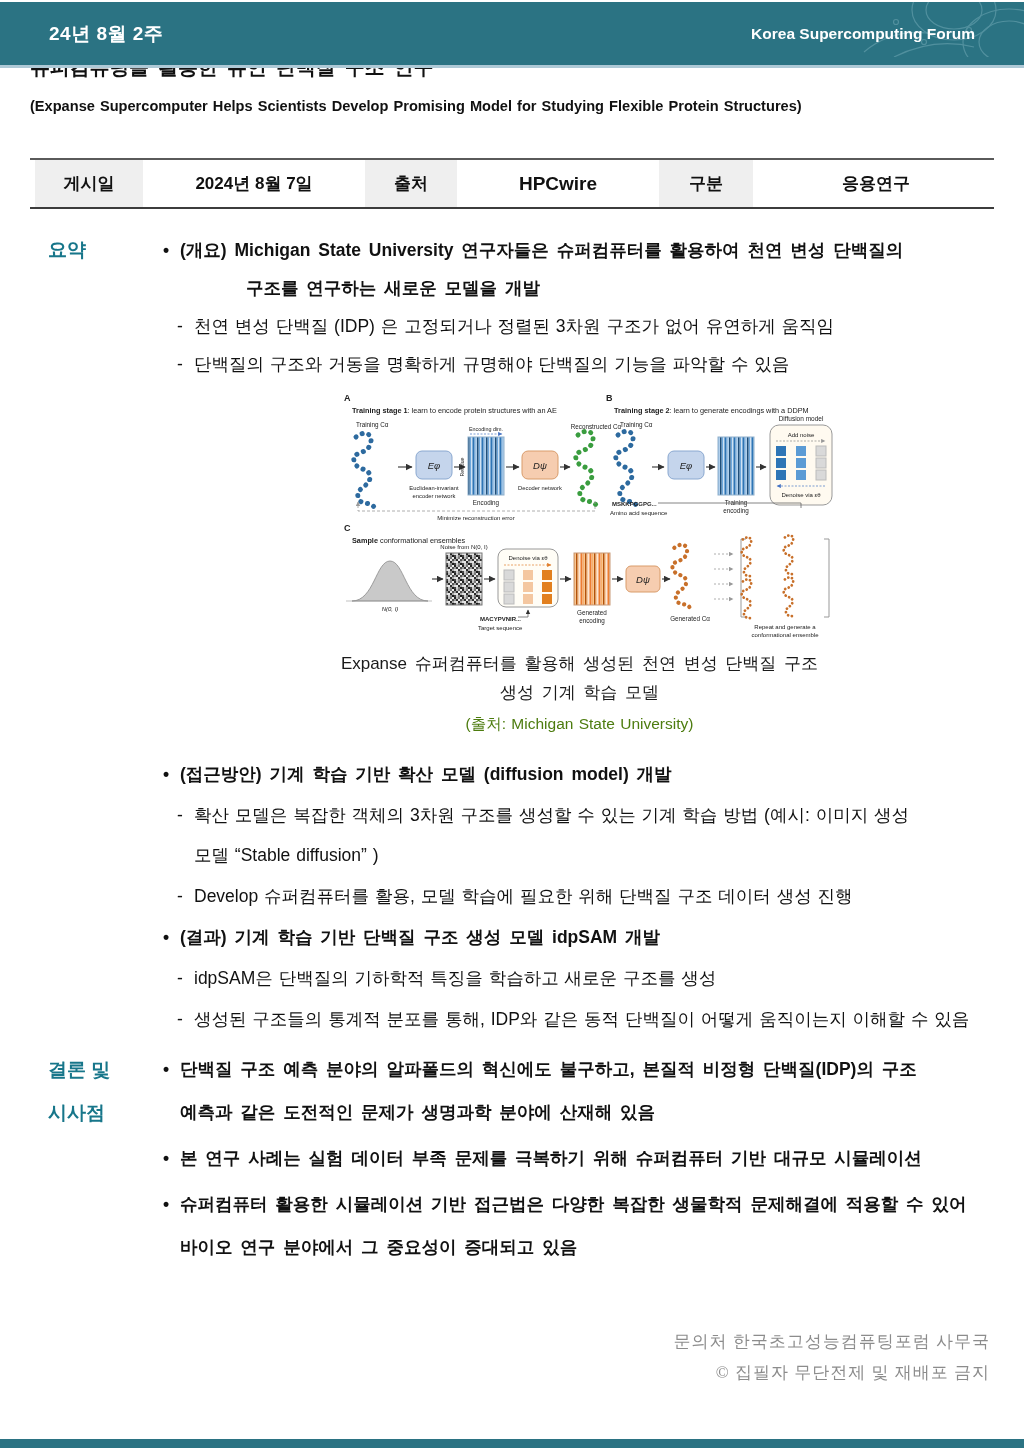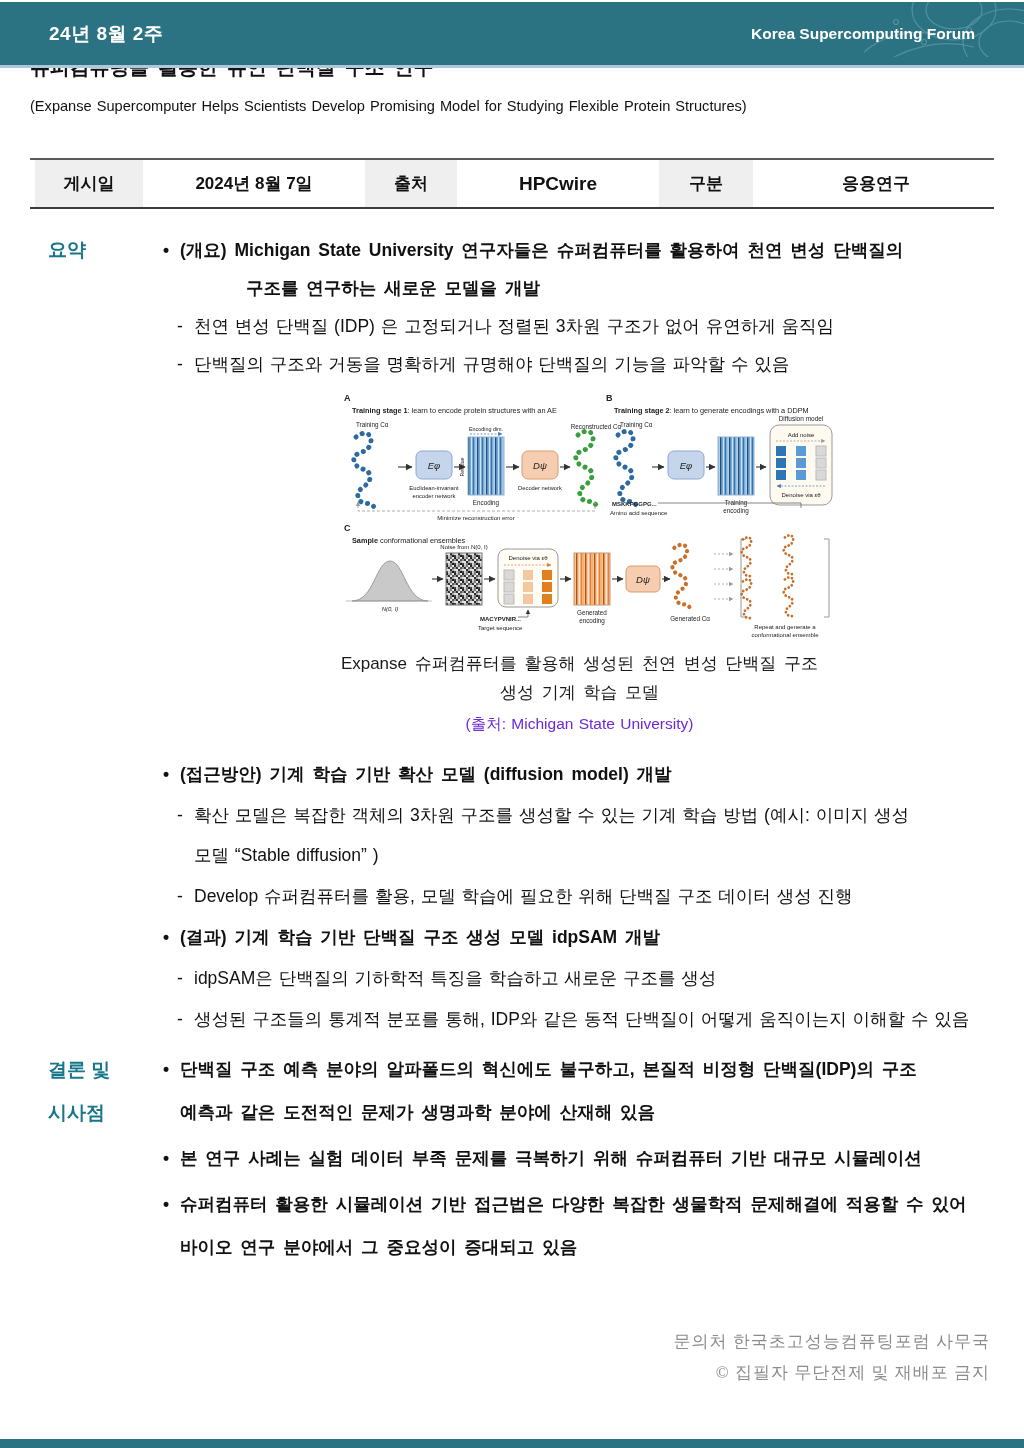--- a/index.html
+++ b/index.html
@@ -7,21 +7,21 @@
         font-family:"Liberation Sans","DejaVu Sans",sans-serif;color:#111;}
   
   .topbar{position:absolute;top:2px;left:0;right:0;height:66px;background:var(--accent-teal,#2b7383);
           border-bottom:3px solid #aec9d6;display:flex;align-items:center;justify-content:space-between;
           padding:0 49px;box-sizing:border-box;overflow:hidden;}
   .topbar .issue{color:#fff;font-size:19px;font-weight:bold;letter-spacing:.5px;z-index:2;}
   .topbar .brand{color:#fff;font-size:15.5px;font-weight:bold;z-index:2;margin-left:20px;}
   .deco{position:absolute;right:0;top:0;height:55px;z-index:1;opacity:.45;}
   
   .title{margin:54px 30px 12px;font-size:20px;font-weight:800;letter-spacing:-.2px;word-spacing:4px;}
-  .subtitle{margin:17px 30px 0;font-size:14.6px;font-weight:400;word-spacing:1px;}
+  .subtitle{margin:17px 30px 0;font-size:14.6px;font-weight:700;word-spacing:1px;}
   
   .meta{margin:44px 30px 0;display:flex;border-top:2px solid #5a5a5a;border-bottom:2px solid #3c3c3c;
         height:47px;align-items:stretch;}
   .meta .cell{display:flex;align-items:center;justify-content:center;font-weight:700;font-size:17px;box-sizing:border-box;text-align:right;}
   .meta .lab{background:var(--table-label-bg,#efefef);border-left:5px solid #fff;border-right:5px solid #fff;}
   .meta .val{background:#fff;}
   .mw0{width:118px}.mv0{width:212px}.mw1{width:102px}.mv1{width:192px}.mw2{width:104px}.mv2{flex:1}
   .meta .mv1{font-size:19px;}
   
   .section{display:flex;gap:23px;}
@@ -36,21 +36,21 @@
   .item.dash{padding-left:14px;}
   .item .mk{width:17px;flex:none;}
   .item .lines{flex:1;}
   .list1 .item{line-height:38px;}
   .list2 .item{line-height:40px;margin-bottom:1px;}
   .concl .item{line-height:43px;margin-bottom:3px;font-weight:700;word-spacing:3px;}
   
   .figure{margin:6px 0 0 155px;width:520px;}
   .figure svg{display:block;}
   .caption{text-align:center;margin-top:8px;font-size:17px;line-height:29px;color:#1a1a1a;word-spacing:3px;}
-  .caption .src{font-size:15.5px;margin-top:2px;color:#6d28d9;word-spacing:1px;}
+  .caption .src{font-size:15.5px;margin-top:2px;color:#4d7c0f;word-spacing:1px;}
   
   .footer{position:absolute;top:1326px;right:34px;text-align:right;
           font-family:"Liberation Serif","DejaVu Serif",serif;color:var(--footer-gray,#8c8c8c);
           font-size:17px;line-height:31px;letter-spacing:1px;}
   .botbar{position:absolute;bottom:0;left:0;right:0;height:9px;background:var(--accent-teal,#2b7383);}
   
   svg text{font-family:"Liberation Sans","DejaVu Sans",sans-serif;fill:#222;}
 </style>
 </head>
 <body>

